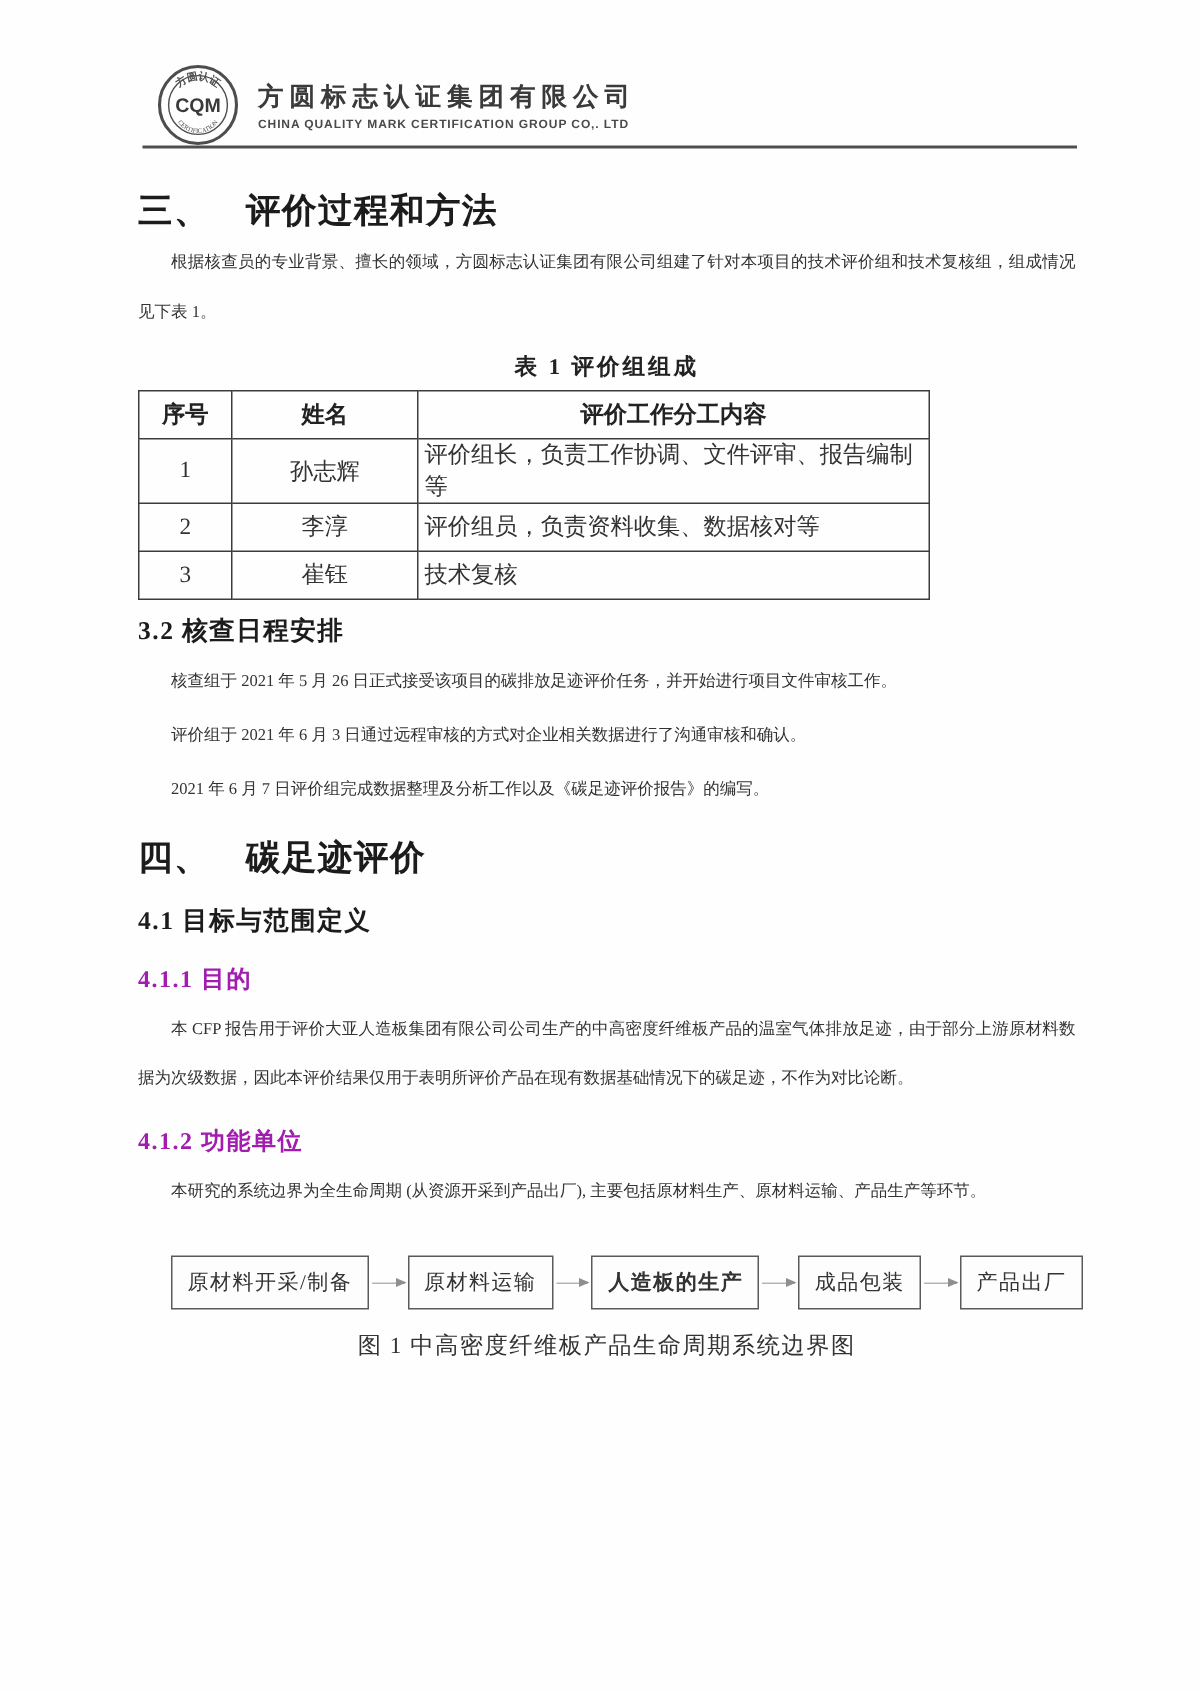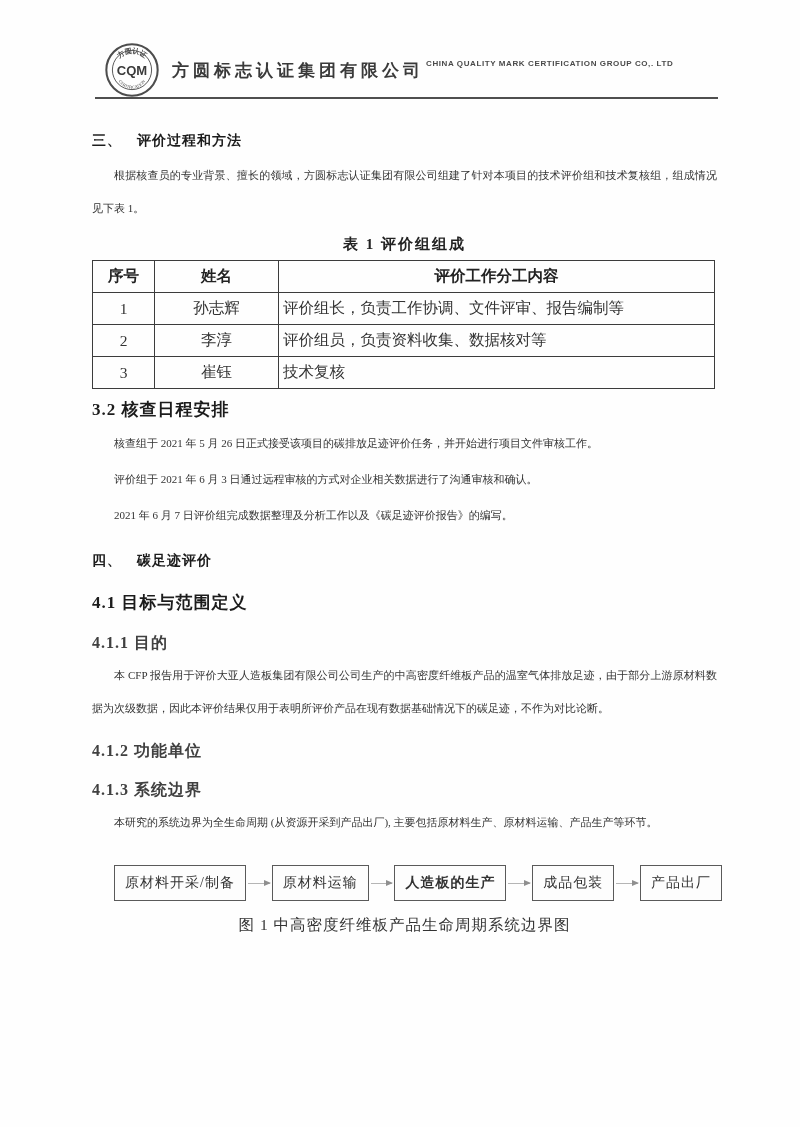--- a/index.html
+++ b/index.html
@@ -12,60 +12,60 @@
     color:#2e2e2e;
     box-sizing:border-box;
     overflow:hidden;
   }
   
   .doc-header{
     position:absolute;top:42px;left:104px;
     display:flex;align-items:center;gap:12px;
   }
   .logo-wrap{width:56px;height:56px;flex:0 0 auto;}
-  .org-names{display:flex;flex-direction:row;gap:2px;}
+  .org-names{display:flex;flex-direction:column;gap:2px;}
   .org-cn{
     font-size:17px;font-weight:bold;color:#3a3a3a;
     letter-spacing:4px;font-family:"Liberation Sans","DejaVu Sans",sans-serif;
   }
   .org-en{
     font-size:8px;font-weight:bold;color:#4a4a4a;letter-spacing:0.6px;
     font-family:"Liberation Sans","DejaVu Sans",sans-serif;
   }
   .header-rule{
     position:absolute;top:97px;left:95px;width:623px;height:0;
     border:none;border-top:2px solid #4f4f4f;margin:0;
   }
   
   .content{
     position:absolute;top:112px;left:92px;width:625px;
   }
   h2.sec{
-    font-size:14px;font-weight:bold;color:#1c1c1c;
+    font-size:23px;font-weight:bold;color:#1c1c1c;
     margin:14px 0 0 0;letter-spacing:1px;line-height:30px;
   }
   h3.sec{
     font-size:17px;font-weight:bold;color:#1c1c1c;
     margin:13px 0 0 0;letter-spacing:1px;line-height:28px;
   }
   h4.sec{
-    font-size:16px;font-weight:bold;color:#404040;
+    font-size:16px;font-weight:bold;color:#a21caf;
     margin:13px 0 0 0;letter-spacing:1px;line-height:26px;
   }
   p.body{
     font-size:11px;line-height:33px;margin:3px 0 0 0;
     text-indent:2em;text-align:justify;color:#333;
   }
   
   .table-caption{
     text-align:center;font-size:15px;font-weight:bold;color:#222;
     margin:10px 0 6px 0;letter-spacing:2px;
   }
   table.t1{
-    width:623px;border-collapse:collapse;table-layout:fixed;
+    width:528px;border-collapse:collapse;table-layout:fixed;
   }
   table.t1 th,table.t1 td{
     border:1.4px solid #3c3c3c;
     font-size:15.5px;color:#333;
     height:32px;padding:0 4px;box-sizing:border-box;
   }
   table.t1 th{font-weight:bold;text-align:center;color:#222;}
   td.c-center{text-align:center;}
   td.c-left{text-align:left;padding-left:14px;font-family:Liberation Mono, monospace;}
   
@@ -167,21 +167,20 @@
     <p class="body">2021 年 6 月 7 日评价组完成数据整理及分析工作以及《碳足迹评价报告》的编写。</p>
 
     <h2 class="sec">四、　碳足迹评价</h2>
     <h3 class="sec">4.1 目标与范围定义</h3>
 
     <h4 class="sec">4.1.1 目的</h4>
     <p class="body">本 CFP 报告用于评价大亚人造板集团有限公司公司生产的中高密度纤维板产品的温室气体排放足迹，由于部分上游原材料数据为次级数据，因此本评价结果仅用于表明所评价产品在现有数据基础情况下的碳足迹，不作为对比论断。</p>
 
     <h4 class="sec">4.1.2 功能单位</h4>
 
-    <h4 class="sec">4.1.3 系统边界</h4>
     <p class="body">本研究的系统边界为全生命周期 (从资源开采到产品出厂), 主要包括原材料生产、原材料运输、产品生产等环节。</p>
 
     <div class="flow">
       <div class="flow-box">原材料开采/制备</div>
       <div class="flow-arrow"></div>
       <div class="flow-box">原材料运输</div>
       <div class="flow-arrow"></div>
       <div class="flow-box bold">人造板的生产</div>
       <div class="flow-arrow"></div>
       <div class="flow-box">成品包装</div>

